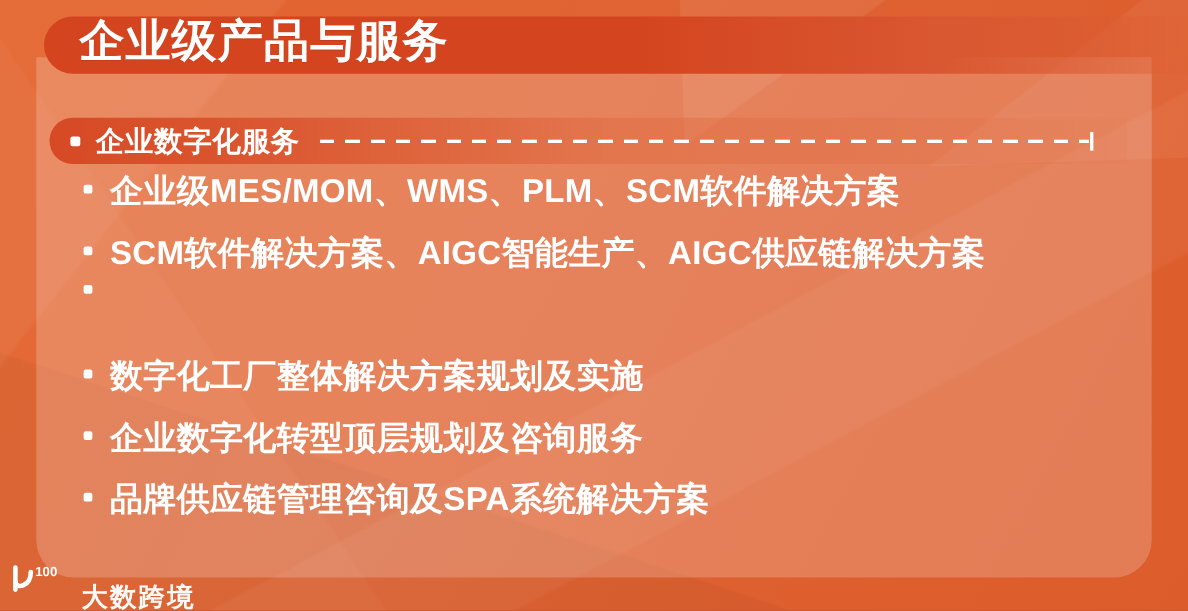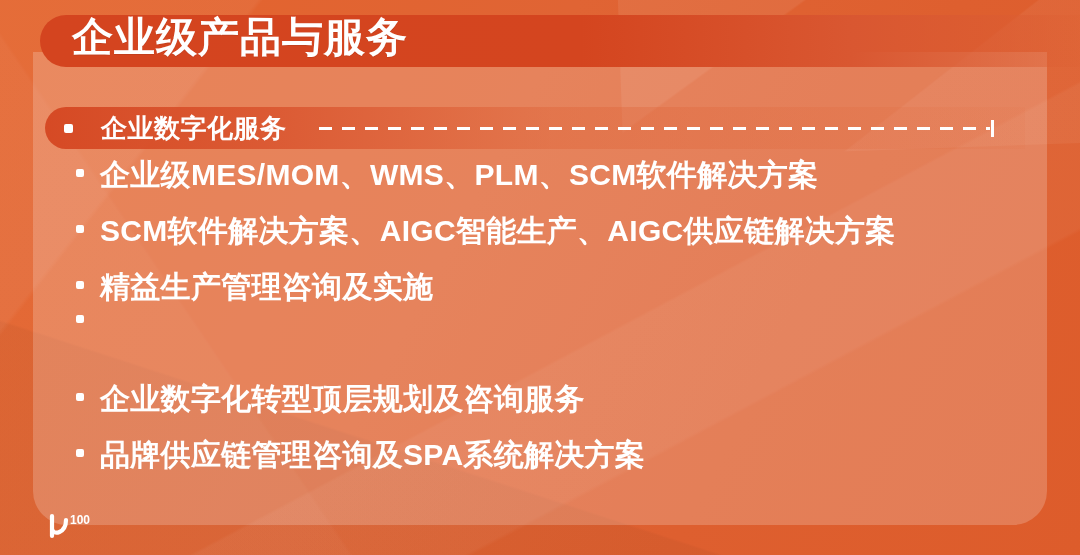--- a/index.html
+++ b/index.html
@@ -88,21 +88,20 @@
     background: linear-gradient(90deg, rgba(212,68,31,0.92) 0%, rgba(216,79,41,0.80) 22%, rgba(222,98,54,0.40) 52%, rgba(226,110,64,0.10) 100%);
   }
   .section-row {
     position: absolute;
     left: 64px;
     top: 110px;
     width: 950px;
     height: 36px;
     display: flex;
     align-items: center;
-    gap: 14px;
   }
   .section-bullet {
     width: 9px;
     height: 9px;
     border-radius: 2px;
     background: #ffffff;
     flex: 0 0 auto;
     margin-right: 14px;
   }
   .section-title {
@@ -164,23 +163,22 @@
     white-space: nowrap;
     letter-spacing: 0.3px;
   }
 
   
   .footer {
     position: absolute;
     left: 8px;
     bottom: 10px;
     display: flex;
-    align-items: flex-end;
+    align-items: flex-start;
     height: 34px;
-    flex-direction: column;
   }
   .logo-mark {
     width: 58px;
     height: 30px;
     flex: 0 0 auto;
     margin-right: 8px;
   }
   .logo-text {
     font-size: 24px;
     font-weight: 700;
@@ -217,24 +215,24 @@
     <div class="list-item">
       <span class="li-bullet"></span>
       <span class="li-text">企业级MES/MOM、WMS、PLM、SCM软件解决方案</span>
     </div>
     <div class="list-item">
       <span class="li-bullet"></span>
       <span class="li-text">SCM软件解决方案、AIGC智能生产、AIGC供应链解决方案</span>
     </div>
     <div class="list-item">
       <span class="li-bullet"></span>
-      <span class="li-text">精益生产管理咨询及实施</span>
-    </div>
-    <div class="list-item">
-      <span class="li-bullet"></span>
+    </div>
+    <div class="list-item">
+      <span class="li-bullet"></span>
+      <span class="li-text">数字化工厂整体解决方案规划及实施</span>
     </div>
     <div class="list-item">
       <span class="li-bullet"></span>
       <span class="li-text">企业数字化转型顶层规划及咨询服务</span>
     </div>
     <div class="list-item">
       <span class="li-bullet"></span>
       <span class="li-text">品牌供应链管理咨询及SPA系统解决方案</span>
     </div>
   </div>

